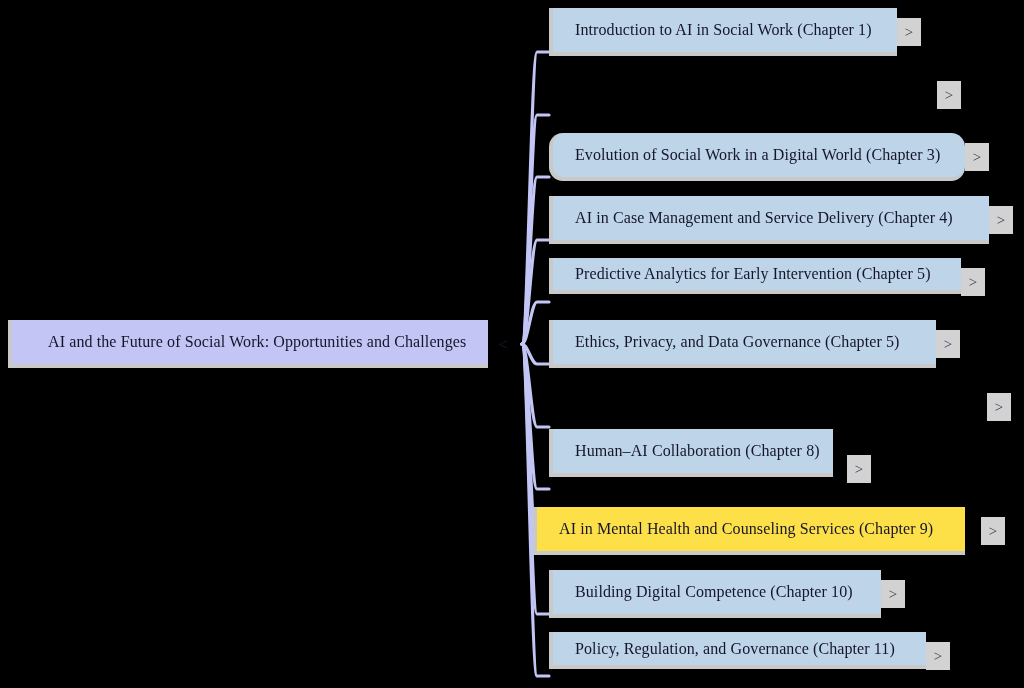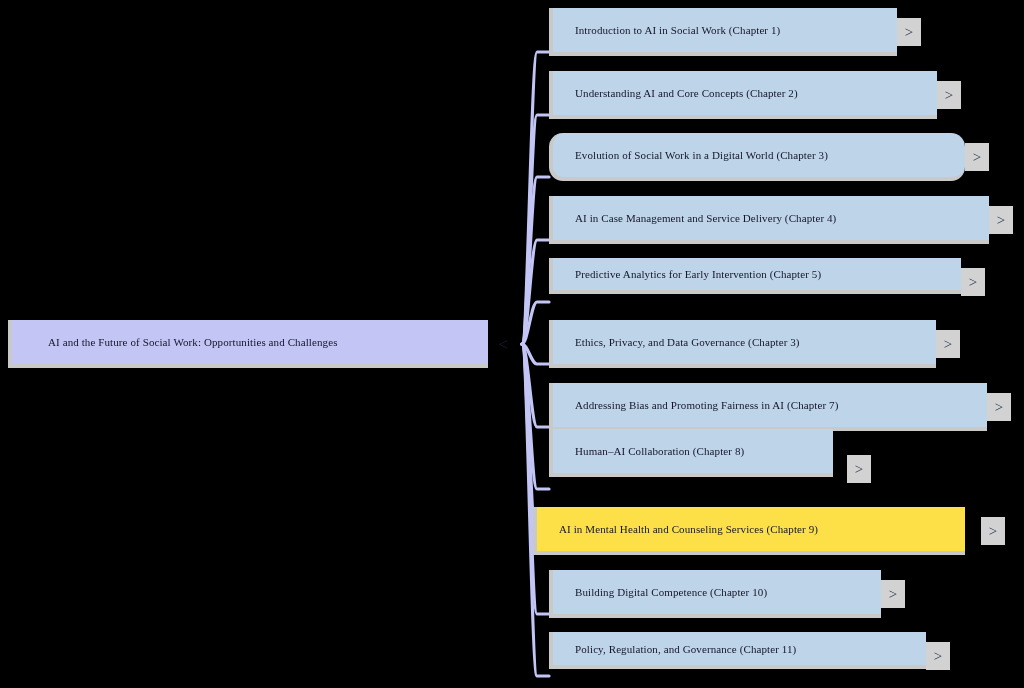--- a/index.html
+++ b/index.html
@@ -33,21 +33,21 @@
     display: flex;
     align-items: center;
     border-left: 4px solid #c9c9c9;
     border-bottom: 4px solid #c9c9c9;
     border-top: 0;
     border-right: 0;
   }
   .node-label {
     white-space: nowrap;
     color: #15152b;
-    font-size: 11px;
+    font-size: 16px;
     letter-spacing: 0.1px;
   }
   .node.root {
     background: #c3c6f5;
   }
   .node.root .node-label {
     padding-left: 36px;
   }
   .node.child {
     background: #bed4e8;
@@ -91,43 +91,37 @@
       <path d="M 522 344 C 527.7 344 531.3 676 537 676 L 549 676" fill="none" stroke="#c3c6f5" stroke-width="3.2" stroke-linecap="round"></path>
     </svg>
 <div class="node root" style="left: 8px; top: 320px; width: 480px; height: 48px; background: rgb(195, 198, 245); border-left-color: rgb(201, 201, 201); border-bottom-color: rgb(201, 201, 201);">
       <span class="node-label" style="color: rgb(21, 21, 43);">AI and the Future of Social Work: Opportunities and Challenges</span>
     </div>
     <div class="toggle root-toggle" style="left: 492px; top: 330px; width: 22px; height: 28px;">&lt;</div>
     <div class="node child" style="left: 549px; top: 8px; width: 348px; height: 48px; background: rgb(190, 212, 232); border-left-color: rgb(201, 201, 201); border-bottom-color: rgb(201, 201, 201);">
       <span class="node-label" style="color: rgb(21, 21, 43);">Introduction to AI in Social Work (Chapter 1)</span>
     </div>
     <div class="toggle " style="left: 897px; top: 18px; width: 24px; height: 28px; background: rgb(210, 210, 210);">&gt;</div>
-    <div class="node child" style="left: 549px; top: 71px; width: 388px; height: 48px; background: rgb(190, 212, 232); border-left-color: rgb(201, 201, 201); border-bottom-color: rgb(201, 201, 201);">
-      <span class="node-label" style="color: rgb(21, 21, 43);">Understanding AI and Core Concepts (Chapter 2)</span>
-    </div>
     <div class="toggle " style="left: 937px; top: 81px; width: 24px; height: 28px; background: rgb(210, 210, 210);">&gt;</div>
     <div class="node child" style="left: 549px; top: 133px; width: 416px; height: 48px; background: rgb(190, 212, 232); border-left-color: rgb(201, 201, 201); border-bottom-color: rgb(201, 201, 201); border-radius: 14px;">
       <span class="node-label" style="color: rgb(21, 21, 43);">Evolution of Social Work in a Digital World (Chapter 3)</span>
     </div>
     <div class="toggle " style="left: 965px; top: 143px; width: 24px; height: 28px; background: rgb(210, 210, 210);">&gt;</div>
     <div class="node child" style="left: 549px; top: 196px; width: 440px; height: 48px; background: rgb(190, 212, 232); border-left-color: rgb(201, 201, 201); border-bottom-color: rgb(201, 201, 201);">
       <span class="node-label" style="color: rgb(21, 21, 43);">AI in Case Management and Service Delivery (Chapter 4)</span>
     </div>
     <div class="toggle " style="left: 989px; top: 206px; width: 24px; height: 28px; background: rgb(210, 210, 210);">&gt;</div>
     <div class="node child" style="left: 549px; top: 258px; width: 412px; height: 36px; background: rgb(190, 212, 232); border-left-color: rgb(201, 201, 201); border-bottom-color: rgb(201, 201, 201); text-align: right;">
       <span class="node-label" style="color: rgb(21, 21, 43);">Predictive Analytics for Early Intervention (Chapter 5)</span>
     </div>
     <div class="toggle " style="left: 961px; top: 268px; width: 24px; height: 28px; background: rgb(210, 210, 210);">&gt;</div>
     <div class="node child" style="left: 549px; top: 320px; width: 387px; height: 48px; background: rgb(190, 212, 232); border-left-color: rgb(201, 201, 201); border-bottom-color: rgb(201, 201, 201);">
-      <span class="node-label" style="color: rgb(21, 21, 43);">Ethics, Privacy, and Data Governance (Chapter 3)</span>
+      <span class="node-label" style="color: rgb(21, 21, 43);">Ethics, Privacy, and Data Governance (Chapter 5)</span>
     </div>
     <div class="toggle " style="left: 936px; top: 330px; width: 24px; height: 28px; background: rgb(210, 210, 210);">&gt;</div>
-    <div class="node child" style="left: 549px; top: 383px; width: 438px; height: 48px; background: rgb(190, 212, 232); border-left-color: rgb(201, 201, 201); border-bottom-color: rgb(201, 201, 201);">
-      <span class="node-label" style="color: rgb(21, 21, 43);">Addressing Bias and Promoting Fairness in AI (Chapter 7)</span>
-    </div>
     <div class="toggle " style="left: 987px; top: 393px; width: 24px; height: 28px; background: rgb(210, 210, 210);">&gt;</div>
     <div class="node child" style="left: 549px; top: 429px; width: 284px; height: 48px; background: rgb(190, 212, 232); border-left-color: rgb(201, 201, 201); border-bottom-color: rgb(201, 201, 201);">
       <span class="node-label" style="color: rgb(21, 21, 43);">Human–AI Collaboration (Chapter 8)</span>
     </div>
     <div class="toggle " style="left: 847px; top: 455px; width: 24px; height: 28px; background: rgb(210, 210, 210);">&gt;</div>
     <div class="node child" style="left: 533px; top: 507px; width: 432px; height: 48px; background: #fde047; border-left-color: rgb(201, 201, 201); border-bottom-color: rgb(201, 201, 201);">
       <span class="node-label" style="color: rgb(21, 21, 43);">AI in Mental Health and Counseling Services (Chapter 9)</span>
     </div>
     <div class="toggle " style="left: 981px; top: 517px; width: 24px; height: 28px; background: rgb(210, 210, 210);">&gt;</div>
     <div class="node child" style="left: 549px; top: 570px; width: 332px; height: 48px; background: rgb(190, 212, 232); border-left-color: rgb(201, 201, 201); border-bottom-color: rgb(201, 201, 201);">

